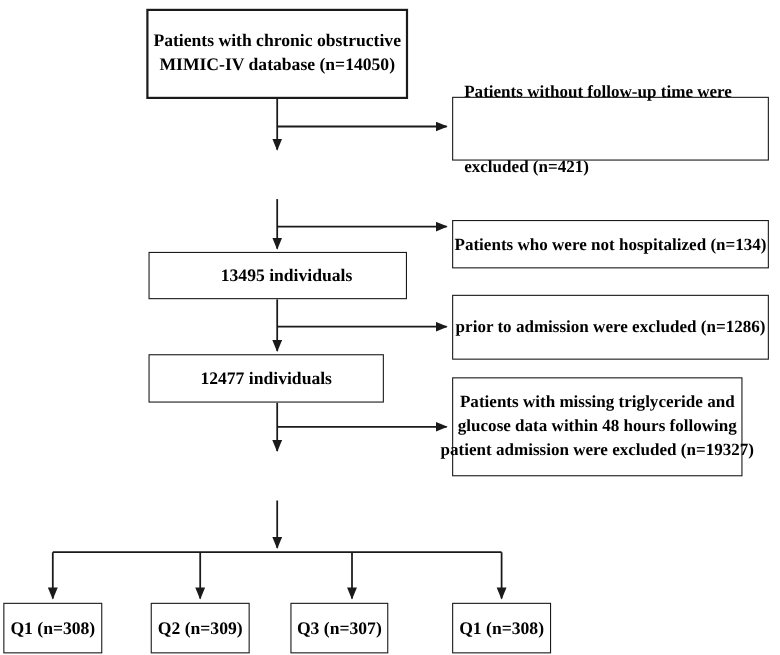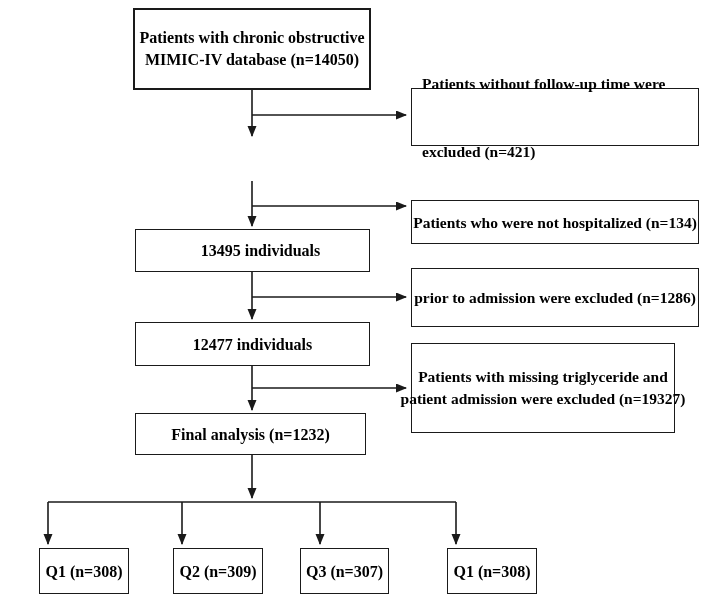--- a/index.html
+++ b/index.html
@@ -29,29 +29,29 @@
     justify-content: center;
     text-align: center;
     font-size: 16px;
     line-height: 21px;
     font-weight: bold;
   }
   .box .line { display: block; white-space: nowrap; }
   .source { left: 133px; top: 8px;  width: 238px; height: 82px; border-width: 2px; line-height: 22px; }
   .step1  { left: 135px; top: 139px; width: 235px; height: 42px; }
   .step2  { left: 135px; top: 229px; width: 235px; height: 43px; padding-left: 16px; }
-  .step3  { left: 135px; top: 322px; width: 235px; height: 44px; }
+  .step3  { left: 135px; top: 322px; width: 214px; height: 44px; }
   .final  { left: 135px; top: 413px; width: 231px; height: 42px; }
   .excl   { font-size: 15.5px; line-height: 21px; padding: 2px 4px; }
   .excl1  { left: 411px; top: 88px;  width: 288px; height: 58px; align-items: flex-start; text-align: left; padding-left: 10px; }
   .excl2  { left: 411px; top: 183px; width: 288px; height: 44px; margin-top: 17px; }
   .excl3  { left: 411px; top: 268px; width: 288px; height: 59px; line-height: 22px; }
   .excl4  { left: 411px; top: 343px; width: 264px; height: 90px; line-height: 22px; }
   .excl1 .lines { display: flex; flex-direction: column; justify-content: center; height: 100%; gap: 47px; }
-  .q { top: 548px; height: 46px; width: 90px; margin-left: 36px; }
+  .q { top: 548px; height: 46px; width: 90px; }
   .q1 { left: 3px; }
   .q2 { left: 137px; }
   .q3 { left: 264px; width: 89px; }
   .q4 { left: 411px; }
 </style>
 </head>
 <body>
 
 <div class="diagram">
 
@@ -86,41 +86,39 @@
 
 
   <div class="box step2">
     <span class="line">13495 individuals</span>
   </div>
 
   <div class="box step3">
     <span class="line">12477 individuals</span>
   </div>
 
-  <div class="box final">
-    <span class="line">Final analysis (n=1232)</span>
-  </div>
 
   <div class="box excl excl1">
     <div class="lines">
       <span class="line">Patients without follow-up time were</span>
       <span class="line">excluded (n=421)</span>
     </div>
   </div>
 
   <div class="box excl excl2">
     <span class="line">Patients who were not hospitalized (n=134)</span>
   </div>
 
   <div class="box excl excl3">
     <span class="line">prior to admission were excluded (n=1286)</span>
   </div>
 
   <div class="box excl excl4">
     <span class="line">Patients with missing triglyceride and</span>
+    <span class="line">glucose data within 48 hours following</span>
     <span class="line">patient admission were excluded (n=19327)</span>
   </div>
 
   <div class="box q q1">
     <span class="line">Q1 (n=308)</span>
   </div>
 
   <div class="box q q2">
     <span class="line">Q2 (n=309)</span>
   </div>

